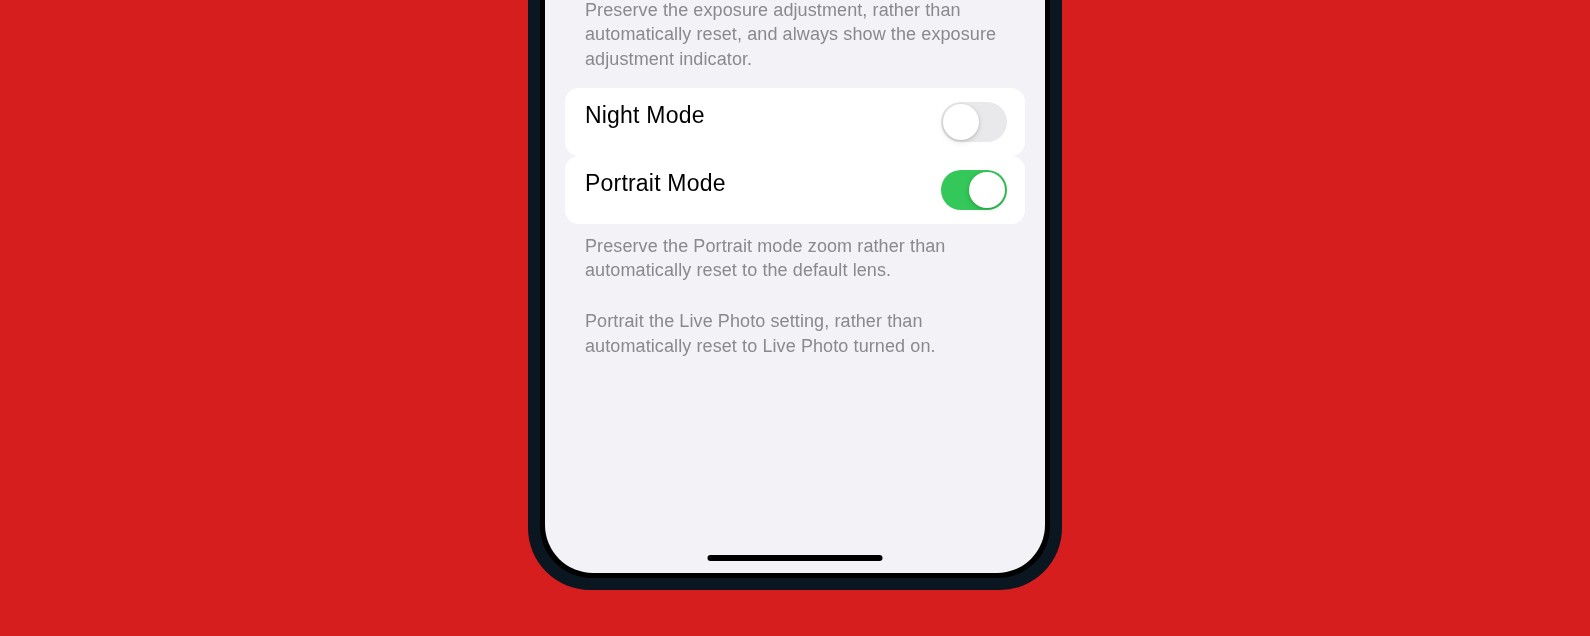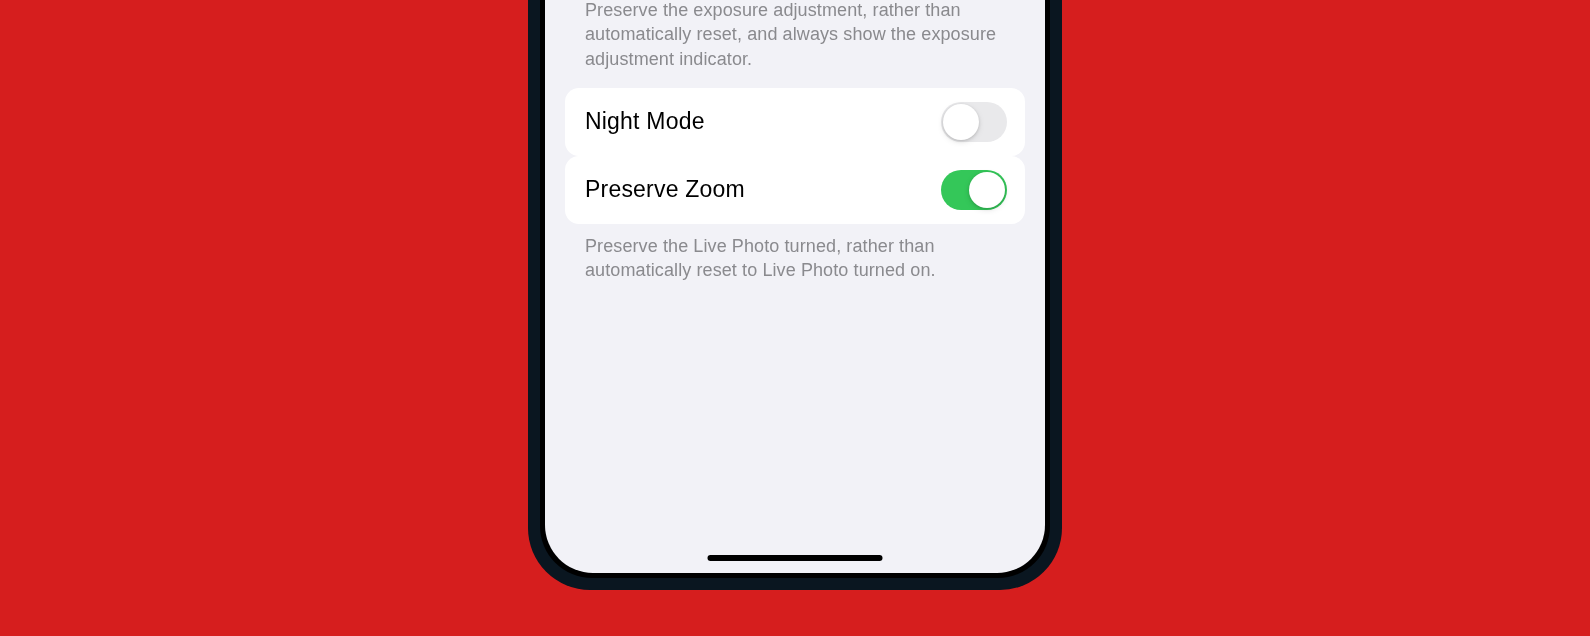--- a/index.html
+++ b/index.html
@@ -46,21 +46,21 @@
       color: #8a8a8e;
       padding: 10px 20px 17px 20px;
       letter-spacing: 0.1px;
     }
     .setting-row {
       background: #ffffff;
       border-radius: 14px;
       padding: 14px 18px 14px 20px;
       display: flex;
       justify-content: space-between;
-      align-items: center;
+      align-items: flex-start;
     }
     .setting-label {
       font-size: 23px;
       color: #000;
       letter-spacing: 0.2px;
     }
     .toggle {
       width: 66px;
       height: 40px;
       border-radius: 20px;
@@ -113,25 +113,26 @@
         <div class="setting-description top-desc">Preserve the exposure adjustment, rather than automatically reset, and always show the exposure adjustment indicator.</div>
 
         <div class="setting-row">
           <span class="setting-label">Night Mode</span>
           <div class="toggle toggle-off">
             <div class="toggle-knob"></div>
           </div>
         </div>
 
         <div class="setting-row">
-          <span class="setting-label">Preserve Zoom</span>
+          <span class="setting-label">Portrait Mode</span>
           <div class="toggle toggle-on">
             <div class="toggle-knob"></div>
           </div>
         </div>
+        <div class="setting-description">Preserve the Portrait mode zoom rather than automatically reset to the default lens.</div>
 
-        <div class="setting-description">Preserve the Live Photo turned, rather than automatically reset to Live Photo turned on.</div>
+        <div class="setting-description">Portrait the Live Photo setting, rather than automatically reset to Live Photo turned on.</div>
 
       </div>
       <div class="home-indicator"></div>
     </div>
   </div>
 </div>
 
 </body></html>

